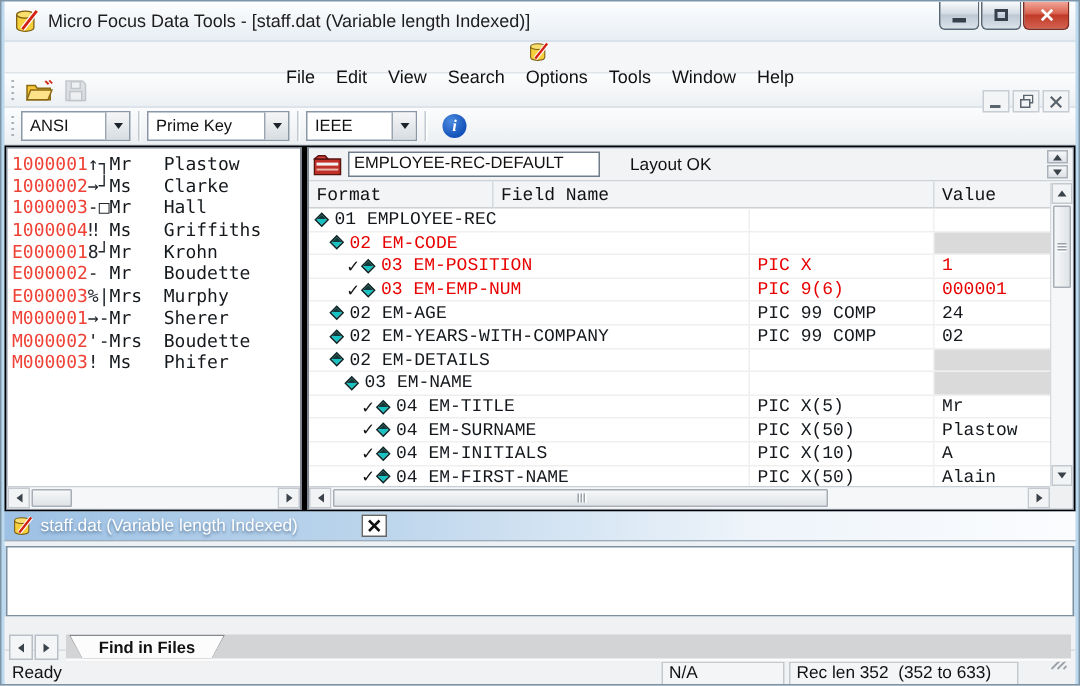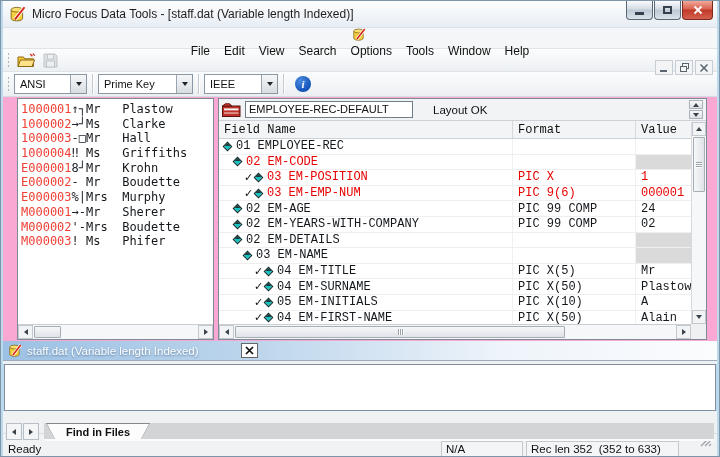--- a/index.html
+++ b/index.html
@@ -79,21 +79,21 @@
   }
   .tri-down { width:0; height:0; border-left:3.5px solid transparent; border-right:3.5px solid transparent; border-top:4px solid #1d232a; }
   .vsep { width:1px; height:20px; background:#c3c9d0; box-shadow:1px 0 0 #fff; margin:0 5px; flex:none; }
   .info-btn {
     width:16px; height:16px; border-radius:50%; background:radial-gradient(circle at 35% 30%, #4a8ae0, #1352b8 70%);
     color:#fff; display:flex; align-items:center; justify-content:center;
     font:italic bold 11px/1 "Liberation Serif", serif; margin-left:6px;
   }
 
   
-  .main { height:244px; display:flex; gap:4px; background:#f9a8d4; padding:1px 14px; }
+  .main { height:244px; display:flex; gap:4px; background:#000000; padding:1px 1px; }
 
   .left-panel { width:197px; flex:none; background:#fff; border:1px solid #7f8a96; display:flex; flex-direction:column; }
   .records { flex:1; overflow:hidden; padding:3px 0 0 3px;
     font:12px/14.7px "DejaVu Sans Mono", monospace; white-space:pre; }
   .record-line { height:14.7px; }
   .rid  { color:var(--record-id-red,#ef4135); }
   .rbin { color:#20262c; }
   .rtxt { color:#14181c; }
 
   .right-panel { flex:1; background:#fff; border:1px solid #7f8a96; display:flex; flex-direction:column; position:relative; }
@@ -335,22 +335,22 @@
           <div class="spin-btn">
               <span class="tri-up-s"></span>
             </div>
           <div class="spin-btn">
               <span class="tri-down-s"></span>
             </div>
         </div>
       </div>
 
       <div class="thead">
+        <div class="hc hc-format">Format</div>
         <div class="hc hc-name">Field Name</div>
-        <div class="hc hc-format">Format</div>
         <div class="hc hc-value">Value</div>
       </div>
 
       <div class="tbody" id="rows">
           <div class="t-row">
             <div class="t-name" style="padding-left: 4px;"><span class="diamond"></span><span>01 EMPLOYEE-REC</span></div>
             <div class="t-format"></div>
             <div class="t-value"></div>
           </div>
           <div class="t-row red">
@@ -392,21 +392,21 @@
             <div class="t-name" style="padding-left: 34px;"><span class="check">✓</span><span class="diamond"></span><span>04 EM-TITLE</span></div>
             <div class="t-format">PIC X(5)</div>
             <div class="t-value">Mr</div>
           </div>
           <div class="t-row">
             <div class="t-name" style="padding-left: 34px;"><span class="check">✓</span><span class="diamond"></span><span>04 EM-SURNAME</span></div>
             <div class="t-format">PIC X(50)</div>
             <div class="t-value">Plastow</div>
           </div>
           <div class="t-row">
-            <div class="t-name" style="padding-left: 34px;"><span class="check">✓</span><span class="diamond"></span><span>05 EM-INITIALS</span></div>
+            <div class="t-name" style="padding-left: 34px;"><span class="check">✓</span><span class="diamond"></span><span>04 EM-INITIALS</span></div>
             <div class="t-format">PIC X(10)</div>
             <div class="t-value">A</div>
           </div>
           <div class="t-row">
             <div class="t-name" style="padding-left: 34px;"><span class="check">✓</span><span class="diamond"></span><span>04 EM-FIRST-NAME</span></div>
             <div class="t-format">PIC X(50)</div>
             <div class="t-value">Alain</div>
           </div>
         </div>
 

